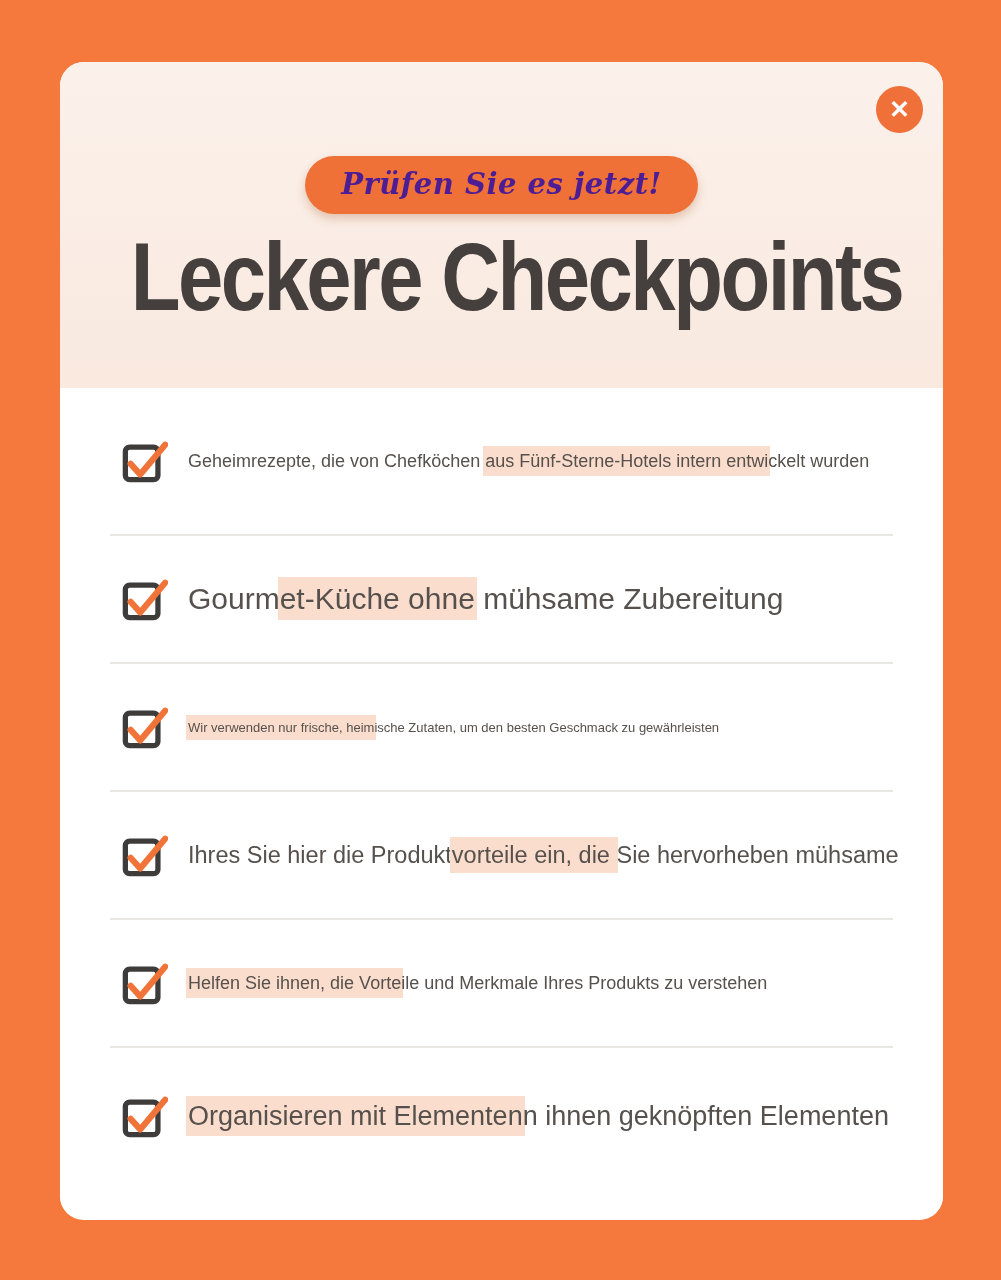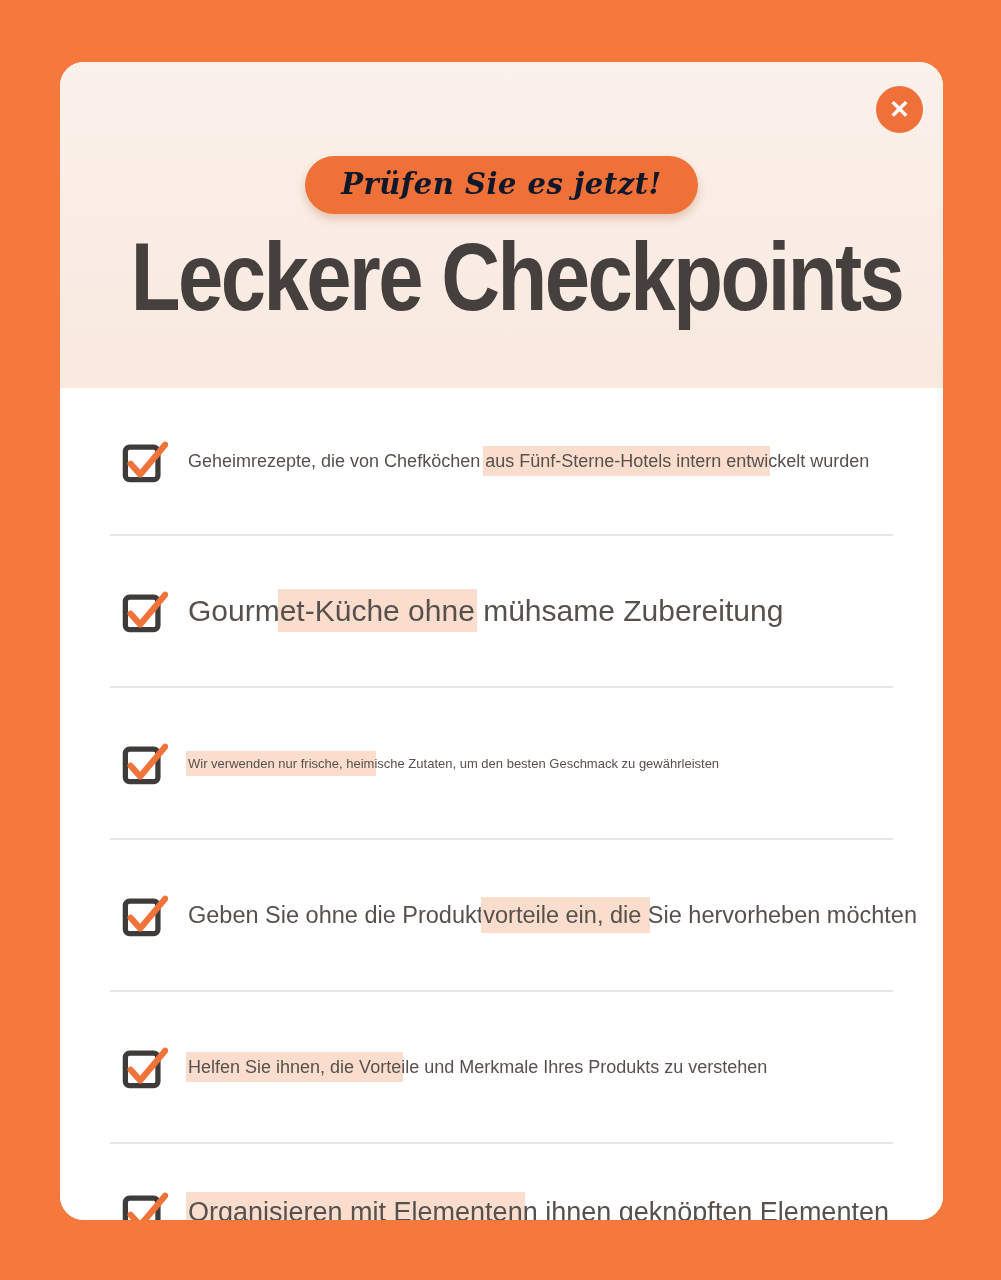--- a/index.html
+++ b/index.html
@@ -24,38 +24,38 @@
     background:linear-gradient(180deg,var(--header-top) 0%,var(--header-bottom) 100%);
   }
   .close-btn{
     position:absolute; top:24px; right:20px; width:47px; height:47px;
     border-radius:50%; background:var(--close); color:#fff;
     display:flex; align-items:center; justify-content:center;
     font-size:25px; font-weight:bold; cursor:pointer; border:none;
     line-height:1;
   }
   .badge{
-    display:inline-block; margin-top:94px; background:var(--accent); color:#0f172a;
+    display:inline-block; margin-top:94px; background:var(--accent); color:#4c1d95;
     border-radius:999px; padding:11px 36px 13px 36px;
     font-family:"DejaVu Serif", serif; font-style:italic; font-weight:bold;
     font-size:29px; letter-spacing:.5px;
     box-shadow:0 5px 10px rgba(160,70,20,.25);
     cursor:pointer;
     text-align:right;
   }
   .title{
     margin-top:12px; font-size:97px; font-weight:700; color:var(--title);
     letter-spacing:-3px; line-height:1.05; white-space:nowrap;
     display:inline-block; transform:scaleX(.84); transform-origin:50% 50%;
     width:100%;
   }
   .list{ padding:0 50px; background:var(--card); }
   .item{
     display:flex; align-items:center; gap:20px; padding-left:12px;
-    height:152px; border-bottom:2px solid var(--divider);
+    height:128px; border-bottom:2px solid var(--divider);
   }
   .item.first{ height:148px; }
   .item.last{ border-bottom:none; height:168px; padding-bottom:32px; }
   .checkbox{ width:46px; height:46px; flex-shrink:0; display:block; }
   .text{ color:var(--text); white-space:nowrap; }
   .s1{font-size:18px;}
   .s2{font-size:30px;}
   .s3{font-size:13px;}
   .s4{font-size:23.5px;}
   .s5{font-size:18px;}
@@ -99,21 +99,21 @@
           <polyline points="9,27 19,38 45,7" fill="none" stroke="#F0743A" stroke-width="6.5" stroke-linecap="round" stroke-linejoin="round"></polyline>
         </svg>
       <div class="text s3"><span></span><span class="hl">Wir verwenden nur frische, heim</span><span>ische Zutaten, um den besten Geschmack zu gewährleisten</span></div>
     </div>
 
     <div class="item">
       <svg class="checkbox" viewBox="0 0 48 48">
           <rect x="3.5" y="9.5" width="34" height="34" rx="4.5" fill="none" stroke="#3E3C3A" stroke-width="5.5"></rect>
           <polyline points="9,27 19,38 45,7" fill="none" stroke="#F0743A" stroke-width="6.5" stroke-linecap="round" stroke-linejoin="round"></polyline>
         </svg>
-      <div class="text s4"><span>Geben Sie ohne die Produkt</span><span class="hl">vorteile ein, die </span><span>Sie hervorheben möchten</span></div>
+      <div class="text s4"><span>Ihres Sie hier die Produkt</span><span class="hl">vorteile ein, die </span><span>Sie hervorheben mühsame</span></div>
     </div>
 
     <div class="item">
       <svg class="checkbox" viewBox="0 0 48 48">
           <rect x="3.5" y="9.5" width="34" height="34" rx="4.5" fill="none" stroke="#3E3C3A" stroke-width="5.5"></rect>
           <polyline points="9,27 19,38 45,7" fill="none" stroke="#F0743A" stroke-width="6.5" stroke-linecap="round" stroke-linejoin="round"></polyline>
         </svg>
       <div class="text s5"><span></span><span class="hl">Helfen Sie ihnen, die Vorte</span><span>ile und Merkmale Ihres Produkts zu verstehen</span></div>
     </div>
 

